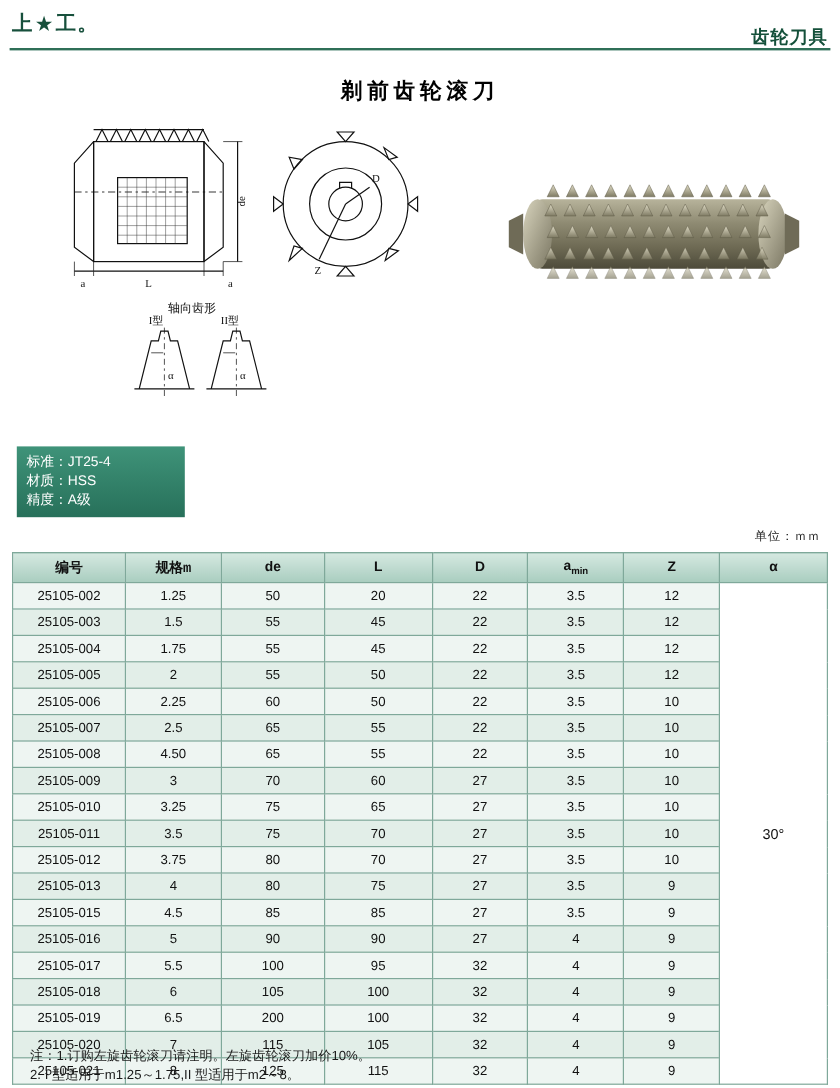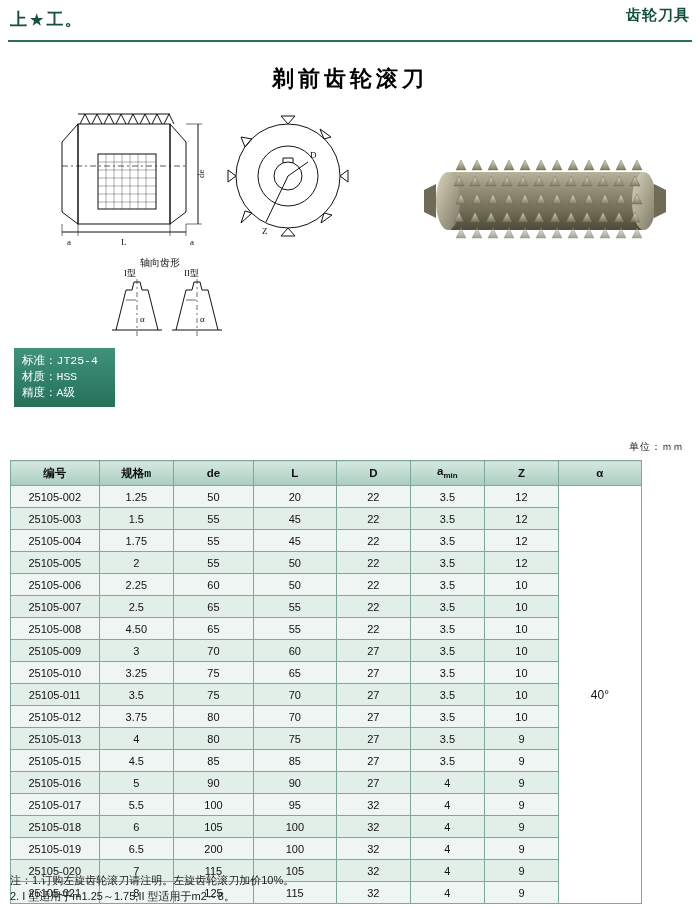--- a/index.html
+++ b/index.html
@@ -35,31 +35,31 @@
     color: #17503c;
     letter-spacing: 1px;
   }
   .logo .star {
     color: #17503c;
     font-size: 15px;
   }
   .header-title {
     position: absolute;
     right: 2px;
-    top: 0;
+    top: 16px;
     font-size: 15px;
     font-weight: bold;
     color: #14503a;
     letter-spacing: 1px;
   }
 
   
   .doc-title {
     text-align: center;
-    font-size: 22px;
+    font-size: 18px;
     font-weight: bold;
     letter-spacing: 4px;
     margin-top: 22px;
     color: #000;
   }
 
   
   .figure-area {
     position: relative;
     height: 250px;
@@ -86,50 +86,49 @@
     left: 0;
     top: 30px;
     width: 250px;
     height: 100px;
   }
 
   
   .spec-box {
     position: absolute;
     left: 14px;
-    top: 348px;
-    width: 101px;
+    top: 372px;
+    width: 140px;
     background: #2e7d63;
     background: linear-gradient(180deg, #3f9379 0%, #27705a 100%);
     color: #ffffff;
     font-size: 11.5px;
     line-height: 16px;
     padding: 5px 8px 6px 8px;
     box-sizing: border-box;
-    font-family: Liberation Mono, monospace;
   }
   .spec-box div {
     white-space: nowrap;
   }
 
   
   .unit-label {
     position: absolute;
     right: 16px;
     top: 440px;
     font-size: 10px;
     letter-spacing: 1px;
   }
 
   
   table.spec-table {
     position: absolute;
     left: 10px;
     top: 460px;
-    width: 632px;
+    width: 680px;
     border-collapse: collapse;
     font-size: 11px;
   }
   table.spec-table th,
   table.spec-table td {
     border: 1px solid #7fa89a;
     text-align: center;
     height: 21px;
     padding: 0;
     font-weight: normal;
@@ -164,21 +163,21 @@
   .c2 { width: 86px; }
   .c3 { width: 90px; }
   .c4 { width: 80px; }
   .c5 { width: 80px; }
   .c6 { width: 80px; }
   .c7 { width: 90px; }
 
   
   .notes {
     position: absolute;
-    left: 10px;
+    left: 25px;
     top: 872px;
     font-size: 11px;
     line-height: 16px;
   }
   .notes div { white-space: nowrap; }
 
   
   .lbl {
     font-family: "Liberation Serif", serif;
     font-size: 9px;
@@ -429,21 +428,21 @@
   </thead>
   <tbody>
     <tr>
       <td>25105-002</td>
       <td>1.25</td>
       <td>50</td>
       <td>20</td>
       <td>22</td>
       <td>3.5</td>
       <td>12</td>
-      <td class="alpha-cell" rowspan="19">40°</td>
+      <td class="alpha-cell" rowspan="19">30°</td>
     </tr>
     <tr>
       <td>25105-003</td>
       <td>1.5</td>
       <td>55</td>
       <td>45</td>
       <td>22</td>
       <td>3.5</td>
       <td>12</td>
     </tr>

